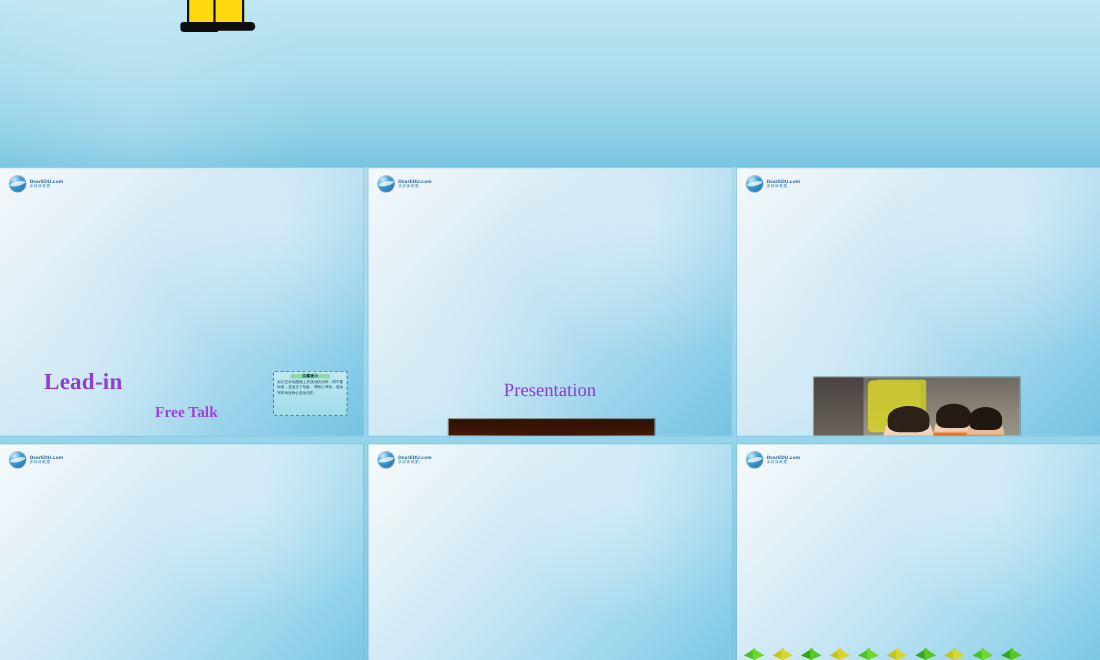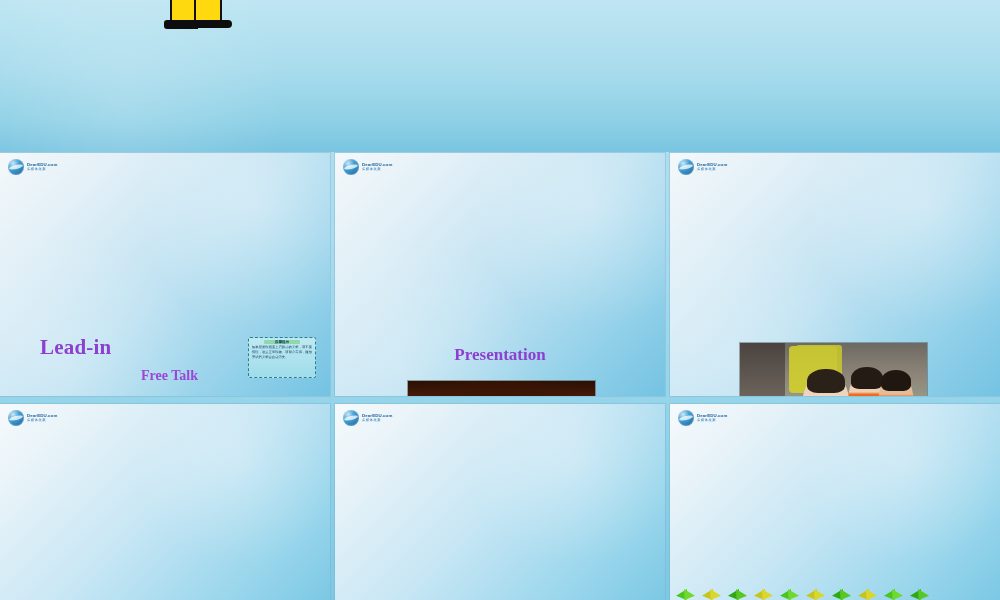--- a/index.html
+++ b/index.html
@@ -114,21 +114,21 @@
     background:#8fd9a8; margin:0 12px 1px; border-radius:1px;
   }
   .note-box .note-body {
     display:block;
     font-family:"DejaVu Sans", sans-serif;
     font-size:3.3px; color:#14405e; line-height:1.55; text-align:justify;
   }
 
   .title-presentation {
     position:absolute; left:0; right:0; top:192px; text-align:center;
-    font-size:17px; font-weight:700; color:#8d3fd1;
+    font-size:17px; font-weight:400; color:#8d3fd1;
   }
 
   
   .photo-fire {
     position:absolute; left:73px; top:228px; width:187px; height:92px;
     background:
       radial-gradient(ellipse at 30% 92%, #ffe24a 0%, rgba(255,226,74,0) 46%),
       radial-gradient(ellipse at 62% 96%, #ffd028 0%, rgba(255,208,40,0) 42%),
       radial-gradient(ellipse at 14% 70%, #ff8a12 0%, rgba(255,138,18,0) 48%),
       radial-gradient(ellipse at 80% 75%, #f87a0c 0%, rgba(248,122,12,0) 46%),

